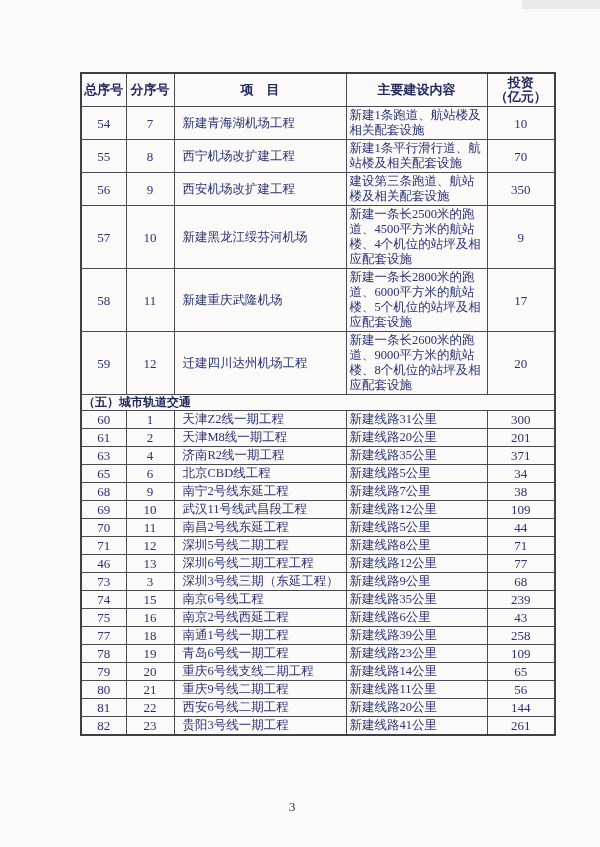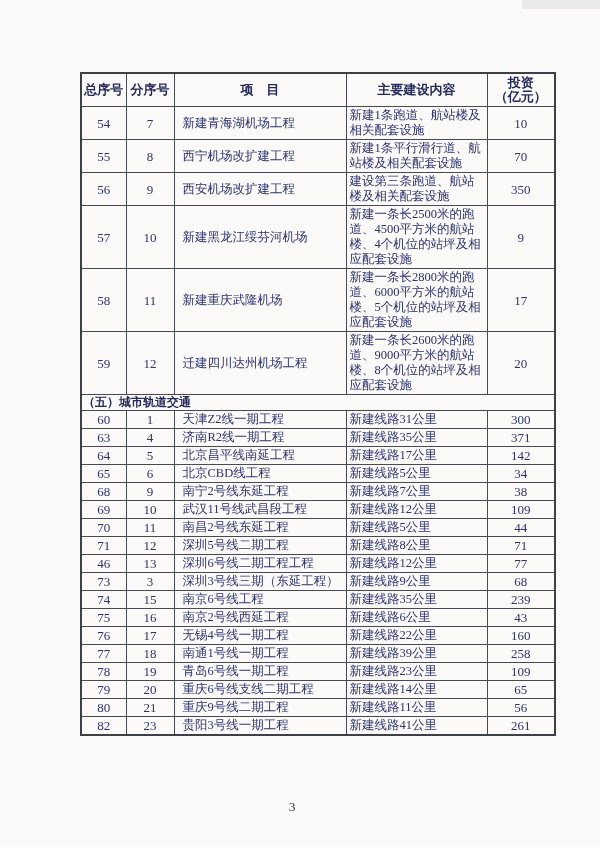--- a/index.html
+++ b/index.html
@@ -160,34 +160,34 @@
           <td colspan="5" class="section-cell">（五）城市轨道交通</td>
         </tr>
         <tr>
           <td class="c-no">60</td>
           <td class="c-sub">1</td>
           <td class="c-project">天津Z2线一期工程</td>
           <td class="c-content">新建线路31公里</td>
           <td class="c-inv">300</td>
         </tr>
         <tr>
+          <td class="c-no">61</td>
+          <td class="c-sub">2</td>
+          <td class="c-project">天津M8线一期工程</td>
+          <td class="c-content">新建线路20公里</td>
+          <td class="c-inv">201</td>
+        </tr>
+        <tr>
           <td class="c-no">63</td>
           <td class="c-sub">4</td>
           <td class="c-project">济南R2线一期工程</td>
           <td class="c-content">新建线路35公里</td>
           <td class="c-inv">371</td>
         </tr>
         <tr>
-          <td class="c-no">64</td>
-          <td class="c-sub">5</td>
-          <td class="c-project">北京昌平线南延工程</td>
-          <td class="c-content">新建线路17公里</td>
-          <td class="c-inv">142</td>
-        </tr>
-        <tr>
           <td class="c-no">65</td>
           <td class="c-sub">6</td>
           <td class="c-project">北京CBD线工程</td>
           <td class="c-content">新建线路5公里</td>
           <td class="c-inv">34</td>
         </tr>
         <tr>
           <td class="c-no">68</td>
           <td class="c-sub">9</td>
           <td class="c-project">南宁2号线东延工程</td>
@@ -237,27 +237,20 @@
           <td class="c-inv">239</td>
         </tr>
         <tr>
           <td class="c-no">75</td>
           <td class="c-sub">16</td>
           <td class="c-project">南京2号线西延工程</td>
           <td class="c-content">新建线路6公里</td>
           <td class="c-inv">43</td>
         </tr>
         <tr>
-          <td class="c-no">76</td>
-          <td class="c-sub">17</td>
-          <td class="c-project">无锡4号线一期工程</td>
-          <td class="c-content">新建线路22公里</td>
-          <td class="c-inv">160</td>
-        </tr>
-        <tr>
           <td class="c-no">77</td>
           <td class="c-sub">18</td>
           <td class="c-project">南通1号线一期工程</td>
           <td class="c-content">新建线路39公里</td>
           <td class="c-inv">258</td>
         </tr>
         <tr>
           <td class="c-no">78</td>
           <td class="c-sub">19</td>
           <td class="c-project">青岛6号线一期工程</td>
@@ -272,20 +265,27 @@
           <td class="c-inv">65</td>
         </tr>
         <tr>
           <td class="c-no">80</td>
           <td class="c-sub">21</td>
           <td class="c-project">重庆9号线二期工程</td>
           <td class="c-content">新建线路11公里</td>
           <td class="c-inv">56</td>
         </tr>
         <tr>
+          <td class="c-no">81</td>
+          <td class="c-sub">22</td>
+          <td class="c-project">西安6号线二期工程</td>
+          <td class="c-content">新建线路20公里</td>
+          <td class="c-inv">144</td>
+        </tr>
+        <tr>
           <td class="c-no">82</td>
           <td class="c-sub">23</td>
           <td class="c-project">贵阳3号线一期工程</td>
           <td class="c-content">新建线路41公里</td>
           <td class="c-inv">261</td>
         </tr>
       </tbody>
   </table>
 
   <div class="page-number">3</div>

